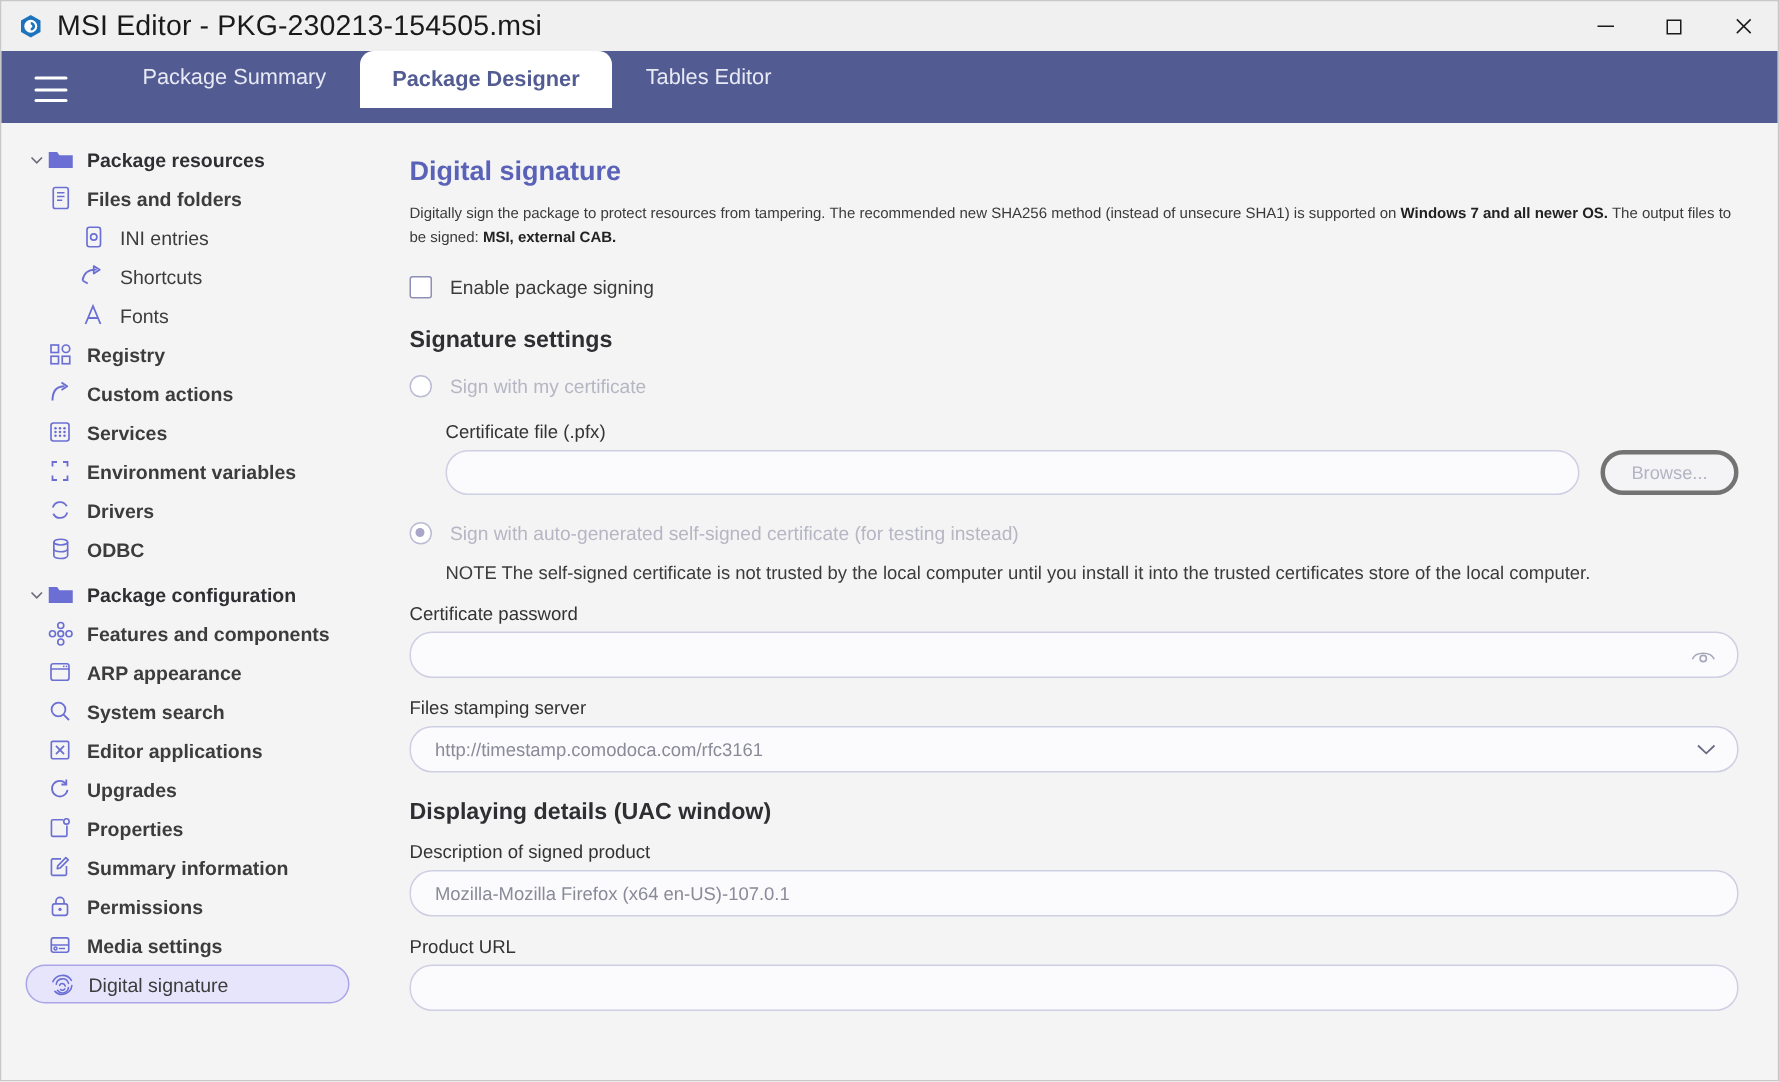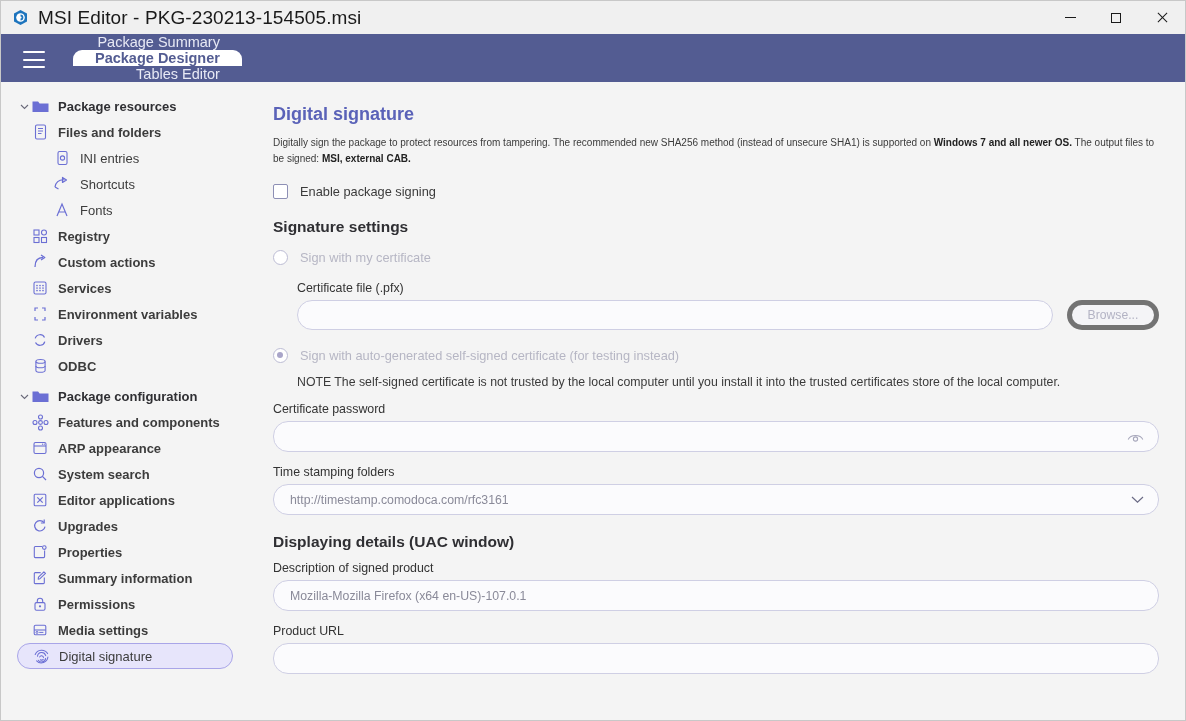--- a/index.html
+++ b/index.html
@@ -29,21 +29,21 @@
     background:#1a1a1a; }
   .glyph-close:before { transform:rotate(45deg); }
   .glyph-close:after  { transform:rotate(-45deg); }
 
   
   .header { height:48px; background:#535c92; display:flex; align-items:flex-end;
             flex:0 0 48px; position:relative; }
   .hamburger { width:22px; height:17px; margin:0 0 14px 22px; display:flex;
                flex-direction:column; justify-content:space-between; }
   .hamburger span { display:block; height:2px; background:#ffffff; border-radius:1px; }
-  .tabs { display:flex; align-items:flex-end; height:48px; margin-left:28px;flex-direction:column; }
+  .tabs { display:flex; align-items:flex-start; height:48px; margin-left:28px; }
   .tab { height:36px; padding:0 22px; display:flex; align-items:center;
          font-size:14.5px; color:#e7e9f5; cursor:default; }
   .tab.active { background:#ffffff; color:#535c92; font-weight:bold;
                 border-radius:9px 9px 0 0; height:38px; }
 
   
   .body { flex:1; display:flex; background:#f4f4f4; min-height:0; }
 
   
   .sidebar { width:246px; flex:0 0 246px; padding-top:11px; overflow:hidden; }
@@ -84,21 +84,21 @@
                          background:#a9a5c9; }
   .radio-label { font-size:12.8px; color:#b6b6c4; }
 
   .field-label { font-size:12.4px; color:#333; margin:13px 0 5px 0; font-weight:normal; }
   .field-label.indent { margin-left:24px; }
   .input { height:30px; border:1px solid #cfcfe4; border-radius:15px;
            background:#fbfbfd; display:flex; align-items:center;
            padding:0 16px; font-size:12.3px; color:#8a8a99; }
   .row-browse { display:flex; align-items:center; gap:14px; margin-left:24px; }
   .row-browse .input { flex:1; margin-left:0; }
-  .btn-browse { width:92px; height:30px; border:5px solid #737373; border-radius:15px;
+  .btn-browse { width:92px; height:30px; border:3px solid #737373; border-radius:15px;
                 background:#f4f4f7; display:flex; align-items:center;
                 justify-content:center; font-size:12.2px; color:#b3b3c4; }
   .note { font-size:12.3px; color:#3b3b3b; margin:9px 0 0 24px; }
   .input-with-icon { position:relative; }
   .input-with-icon .trail { position:absolute; right:14px; top:50%;
                             transform:translateY(-50%); }
   .pw-field { height:31px; }
   .select { height:31px; justify-content:space-between; padding-right:14px; }
   .select .val { color:#8a8a99; }
 </style>
@@ -440,21 +440,21 @@
       <div class="input input-with-icon pw-field">
         <span></span>
         <span class="trail">
           <svg width="17" height="12" viewBox="0 0 17 12">
               <path d="M1.2 8.5 C3.6 3.2 13.4 3.2 15.8 8.5" fill="none" stroke="#a7a7bb" stroke-width="1.1"></path>
               <circle cx="8.5" cy="8" r="2.1" fill="none" stroke="#a7a7bb" stroke-width="1.1"></circle>
             </svg>
         </span>
       </div>
 
-      <div class="field-label">Time stamping folders</div>
+      <div class="field-label">Files stamping server</div>
       <div class="input select">
         <span class="val">http://timestamp.comodoca.com/rfc3161</span>
         <span>
           <svg width="13" height="9" viewBox="0 0 13 9">
               <path d="M1 2 L6.5 7.2 L12 2" fill="none" stroke="#6a6a85" stroke-width="1.2"></path>
             </svg>
         </span>
       </div>
 
       <h2 class="section uac">Displaying details (UAC window)</h2>

